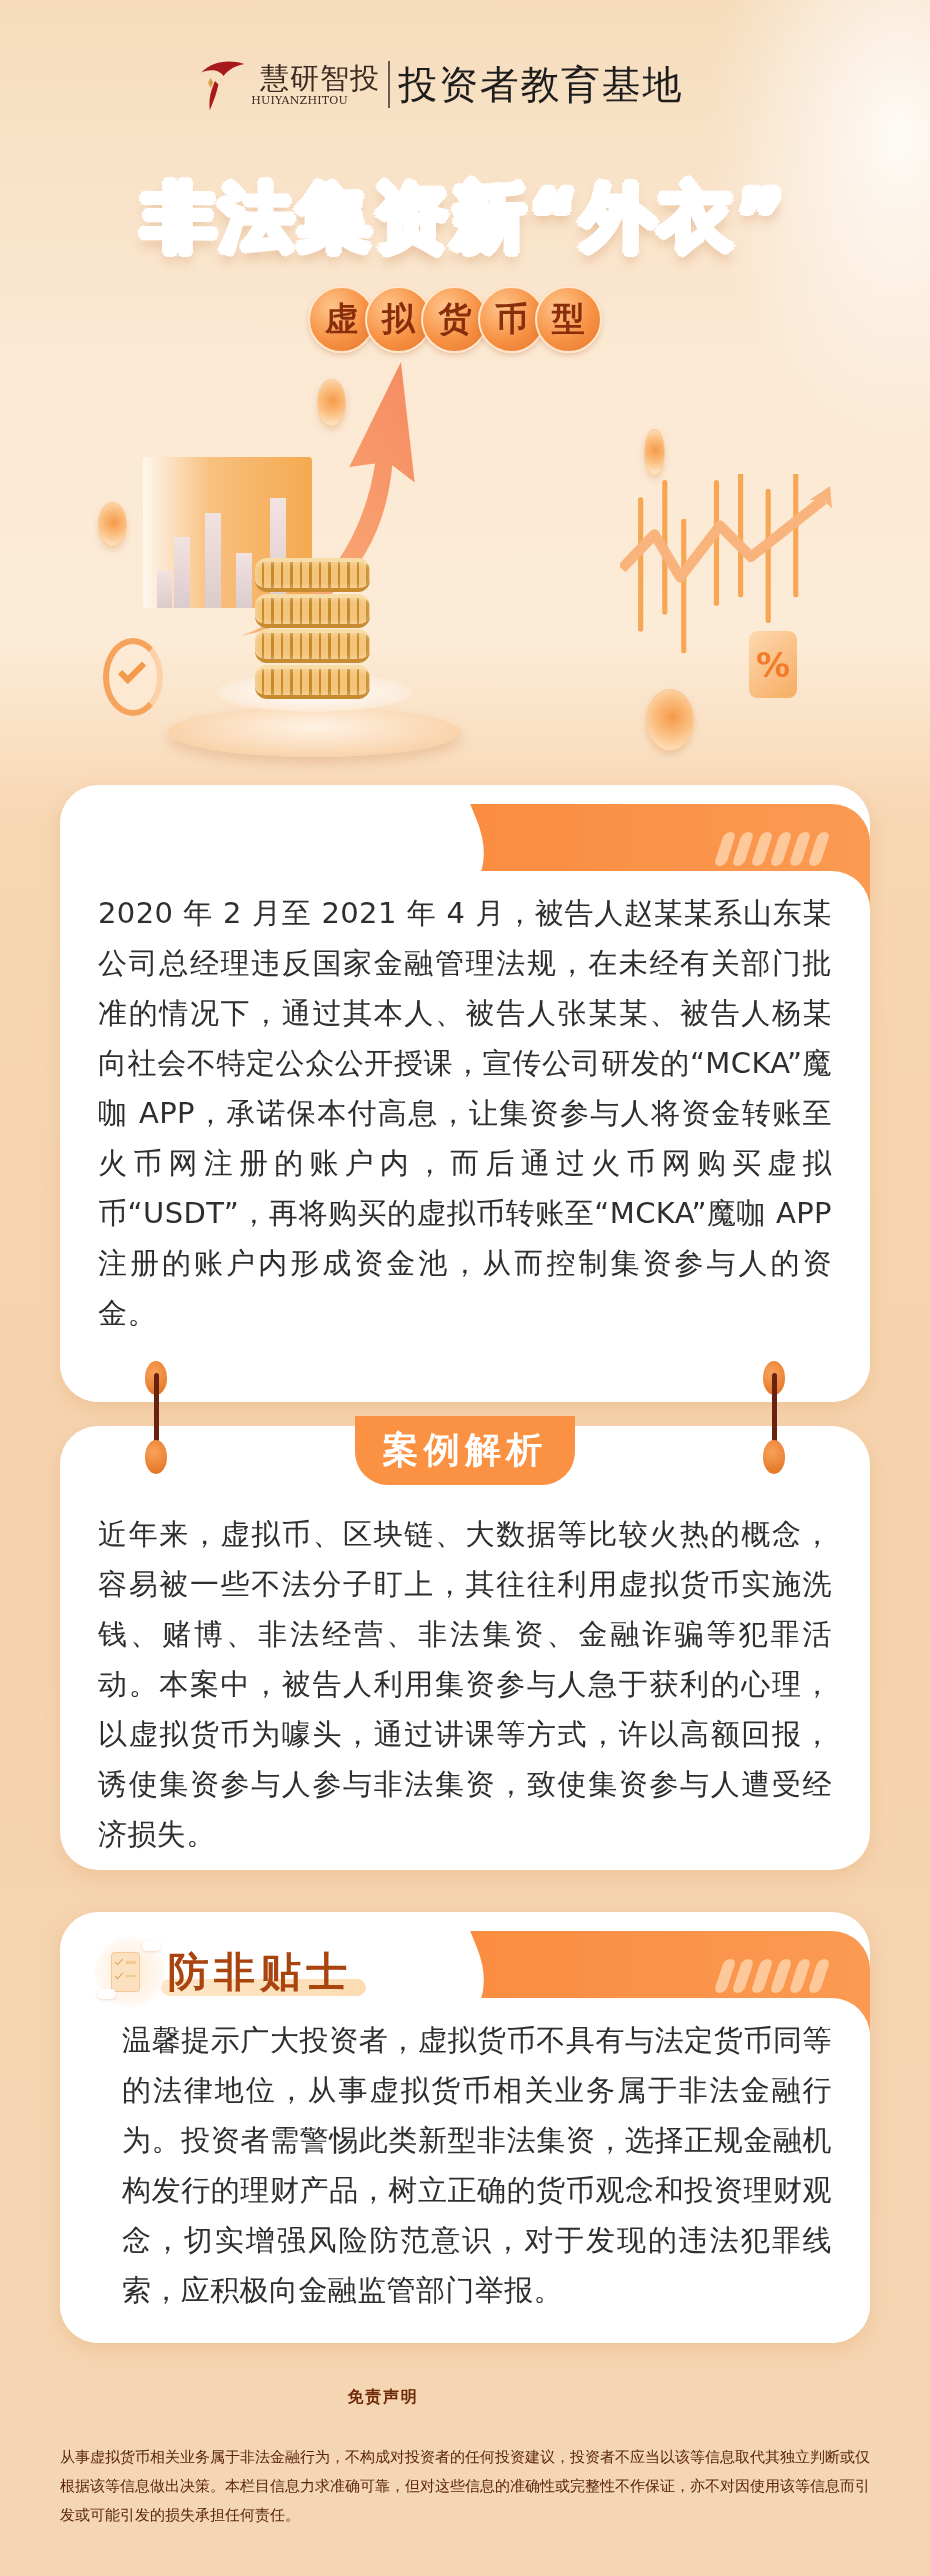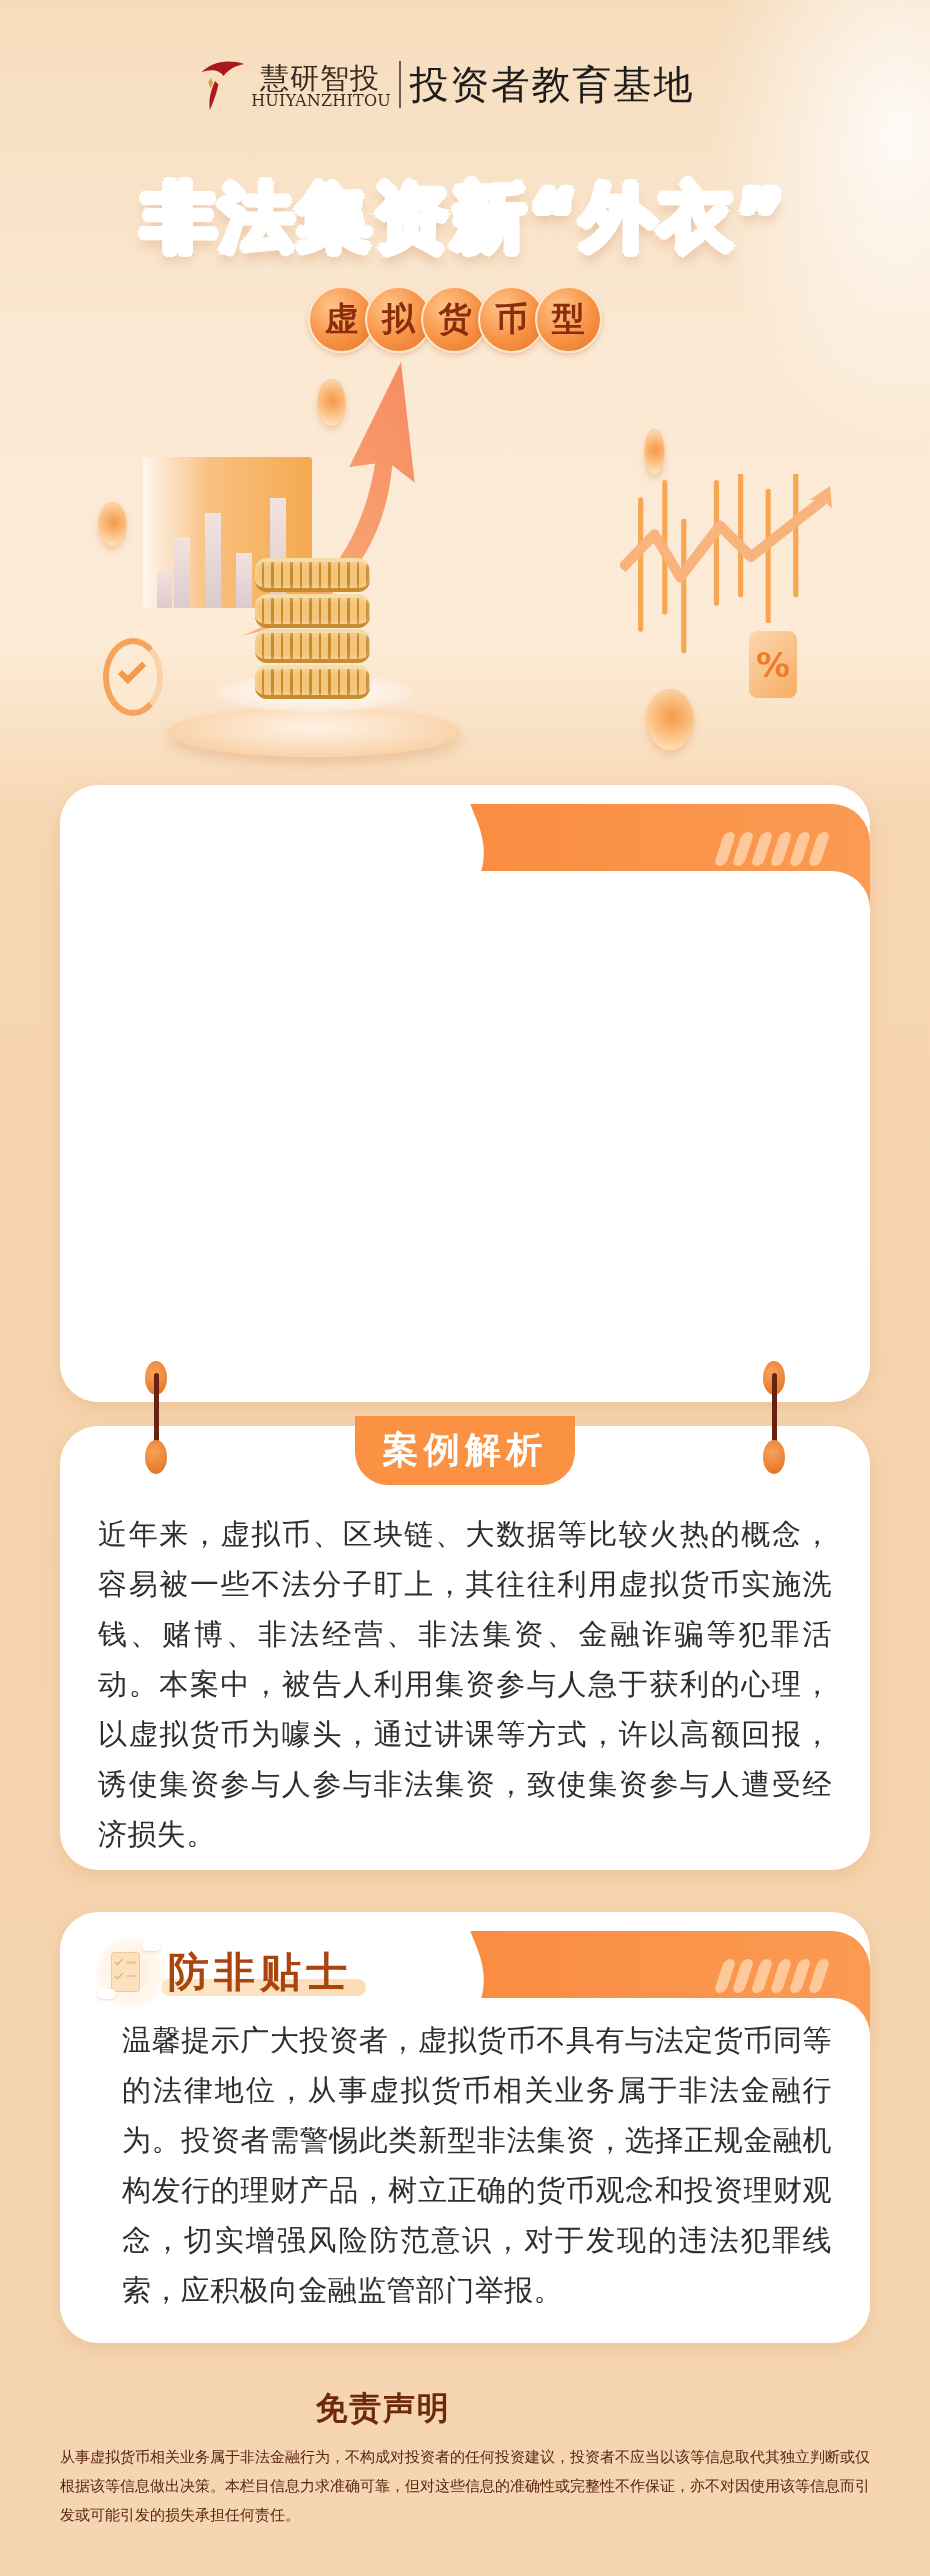--- a/index.html
+++ b/index.html
@@ -17,21 +17,21 @@
     position: absolute; right: -52px; top: 0; width: 276px; height: 448px;
     background: radial-gradient(ellipse at 70% 30%, rgba(255,255,255,0.85) 0%, rgba(255,255,255,0) 70%);
   }
   .brand {
     position: absolute; top: 57px; left: 196px; height: 55px;
     display: flex; align-items: center;
   }
   .brand-logo { width: 50px; height: 55px; position: relative; }
   .brand-cn-block { display: flex; flex-direction: column; margin-left: 5.2px; }
   .brand-cn { font-size: 29px; color: #3a2a22; letter-spacing: 0.9px; line-height: 33px; margin-left: 9px; }
-  .brand-en { font-family: "DejaVu Serif", serif; font-size: 16px; color: #3a2a22; letter-spacing: 0.2px; line-height: 12px; }
+  .brand-en { font-family: "DejaVu Serif", serif; font-size: 11px; color: #3a2a22; letter-spacing: 0.2px; line-height: 12px; }
   .brand-sep { width: 1.3px; height: 47px; background: #6b5a50; margin: 0 8.6px 0 8.6px; }
   .brand-tag { font-size: 39px; color: #1d1d1d; letter-spacing: 1.7px; }
 
   .main-title {
     position: absolute; top: 169px; left: 0; width: 930px; text-align: center;
     font-family: "DejaVu Sans", sans-serif; font-weight: bold; font-size: 74px; letter-spacing: 3.4px;
     color: #d2651c;
     -webkit-text-stroke: 0px;
     text-shadow:
       0 0 0 #fff,
@@ -157,21 +157,21 @@
     display: flex; align-items: center; justify-content: center;
     color: #fff; font-size: 36px; font-weight: bold; letter-spacing: 5.2px; z-index: 4;
   }
   .connector { position: absolute; z-index: 5; width: 22.4px; }
   .pin { position: absolute; left: 0; width: 22.4px; height: 34px; border-radius: 50%; background: radial-gradient(circle at 40% 35%, #f8a25a, #e06d1c); }
   .rod { position: absolute; left: 8.6px; width: 5.2px; background: #6a2210; border-radius: 2.6px; }
 
   
   .disc-title {
     position: absolute; top: 2387px; left: 0; width: 766px; text-align: center;
-    font-size: 32px; font-weight: bold; color: #6e2a08; letter-spacing: 1.7px;
+    font-size: 16px; font-weight: bold; color: #6e2a08; letter-spacing: 1.7px;
   }
   .disc-text {
     position: absolute; top: 2443px; left: 60px; width: 810px;
     font-size: 15px; line-height: 29px; color: #5a2410; text-align: justify;
   }
 </style>
 </head>
 <body>
 
 <div class="glow-right"></div>
@@ -260,20 +260,21 @@
   <div class="card-tab"></div>
   <div class="card-body-bg"></div>
   <div class="stripes">
     <div class="stripe"></div>
       <div class="stripe"></div>
       <div class="stripe"></div>
       <div class="stripe"></div>
       <div class="stripe"></div>
       <div class="stripe"></div>
   </div>
+  <div class="card-text" style="top:103px;">2020 年 2 月至 2021 年 4 月，被告人赵某某系山东某公司总经理违反国家金融管理法规，在未经有关部门批准的情况下，通过其本人、被告人张某某、被告人杨某向社会不特定公众公开授课，宣传公司研发的“MCKA”魔咖 APP，承诺保本付高息，让集资参与人将资金转账至火币网注册的账户内，而后通过火币网购买虚拟币“USDT”，再将购买的虚拟币转账至“MCKA”魔咖 APP 注册的账户内形成资金池，从而控制集资参与人的资金。</div>
 </div>
 
 <div class="connector" style="left:145px;top:1361px;height:103px;">
   <div class="pin" style="top:0;"></div>
   <div class="rod" style="top:12px;height:83px;"></div>
   <div class="pin" style="top:79px;"></div>
 </div>
 <div class="connector" style="left:763px;top:1361px;height:103px;">
   <div class="pin" style="top:0;"></div>
   <div class="rod" style="top:12px;height:83px;"></div>

